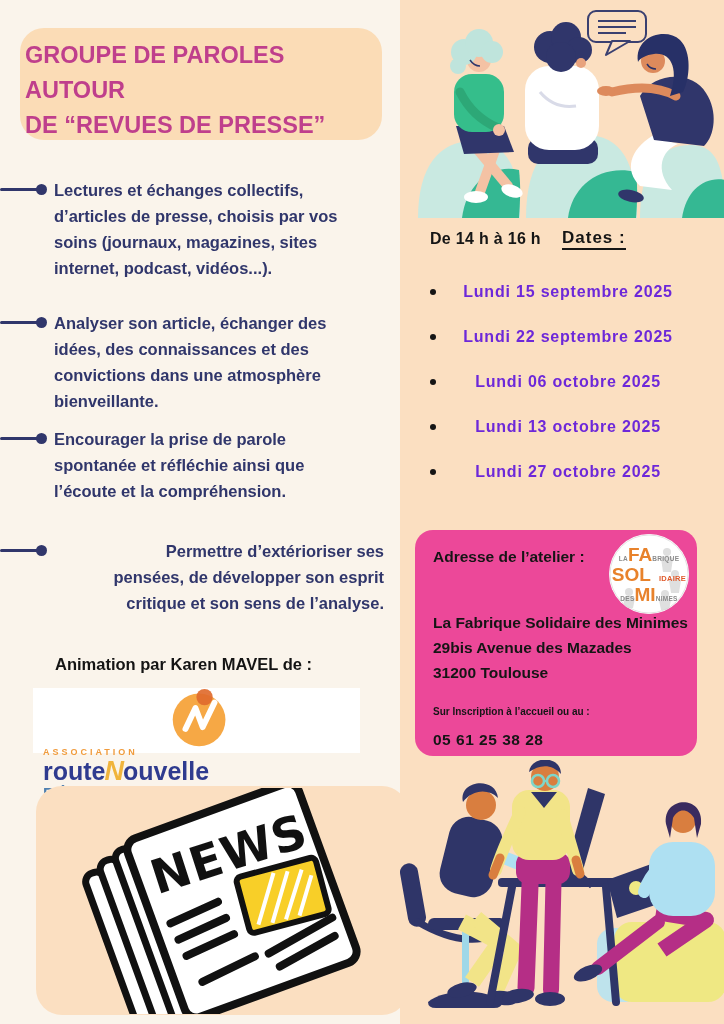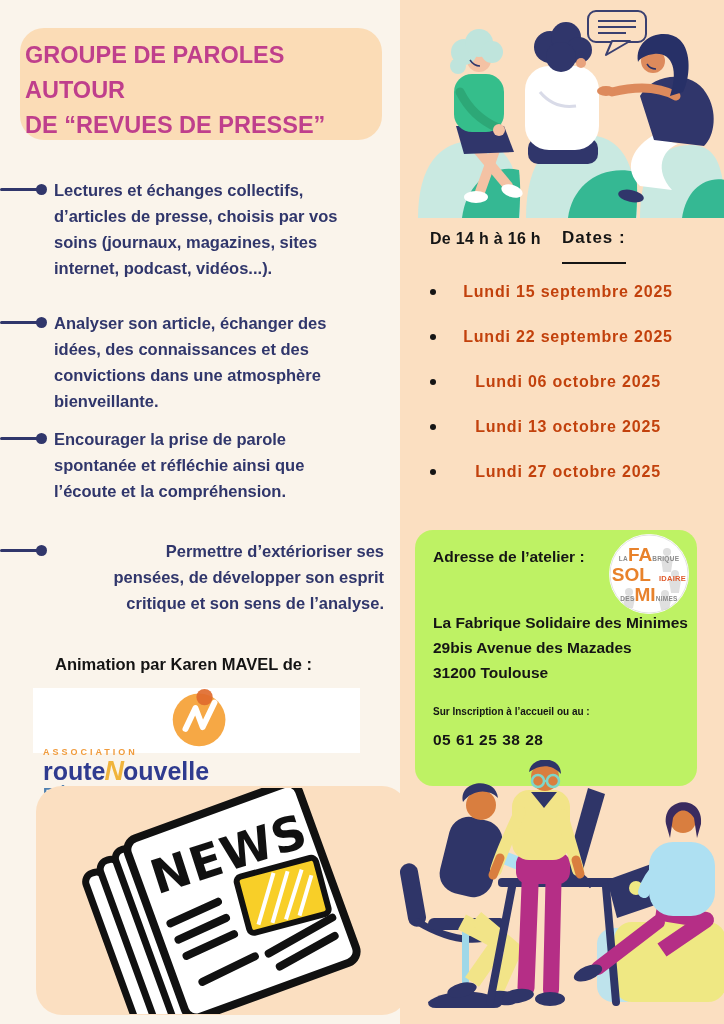--- a/index.html
+++ b/index.html
@@ -65,30 +65,30 @@
     background:#FBDFC1;border-radius:26px;
   }
   
   .time-label{
     position:absolute;left:430px;top:230px;
     font-size:16px;font-weight:bold;color:#151515;letter-spacing:.3px;
   }
   .dates-label{
     position:absolute;left:562px;top:228px;
     font-size:17px;font-weight:bold;color:#151515;letter-spacing:1px;
-    border-bottom:2.5px solid #151515;padding-bottom:14px;
+    border-bottom:2.5px solid #151515;padding-bottom:0;
   }
   .dates-list{position:absolute;left:400px;top:281px;width:324px;}
   .date-row{display:flex;align-items:center;height:22px;margin-bottom:23px;padding-right:24px;}
   .date-bullet{flex:none;width:6px;height:6px;border-radius:50%;background:#151515;margin-left:30px;}
-  .date-text{flex:1;text-align:center;font-size:16px;font-weight:bold;color:#c2410c;letter-spacing:.8px;}
+  .date-text{flex:1;text-align:center;font-size:16px;font-weight:bold;color:#6d28d9;letter-spacing:.8px;}
   
   .address-box{
-    position:absolute;left:415px;top:530px;width:282px;height:256px;
-    background:#bef264;border-radius:18px;
+    position:absolute;left:415px;top:530px;width:282px;height:226px;
+    background:#ec4899;border-radius:18px;
   }
   .address-label{position:absolute;left:18px;top:18px;font-size:15.5px;font-weight:bold;color:#151515;}
   .fs-logo{
     position:absolute;right:8px;top:4px;width:80px;height:80px;border-radius:50%;
     background:#FFFFFF;overflow:hidden;
   }
   .fs-lines{position:absolute;left:0;top:13px;width:80px;text-align:center;line-height:16px;}
   .fs-big{font-size:19px;font-weight:bold;color:#E8822B;}
   .fs-small{font-size:6.5px;font-weight:bold;color:#8A8A8A;letter-spacing:.3px;}
   .fs-mid{font-size:7.5px;font-weight:bold;color:#E05A2B;letter-spacing:.3px;padding-left:8px;}

